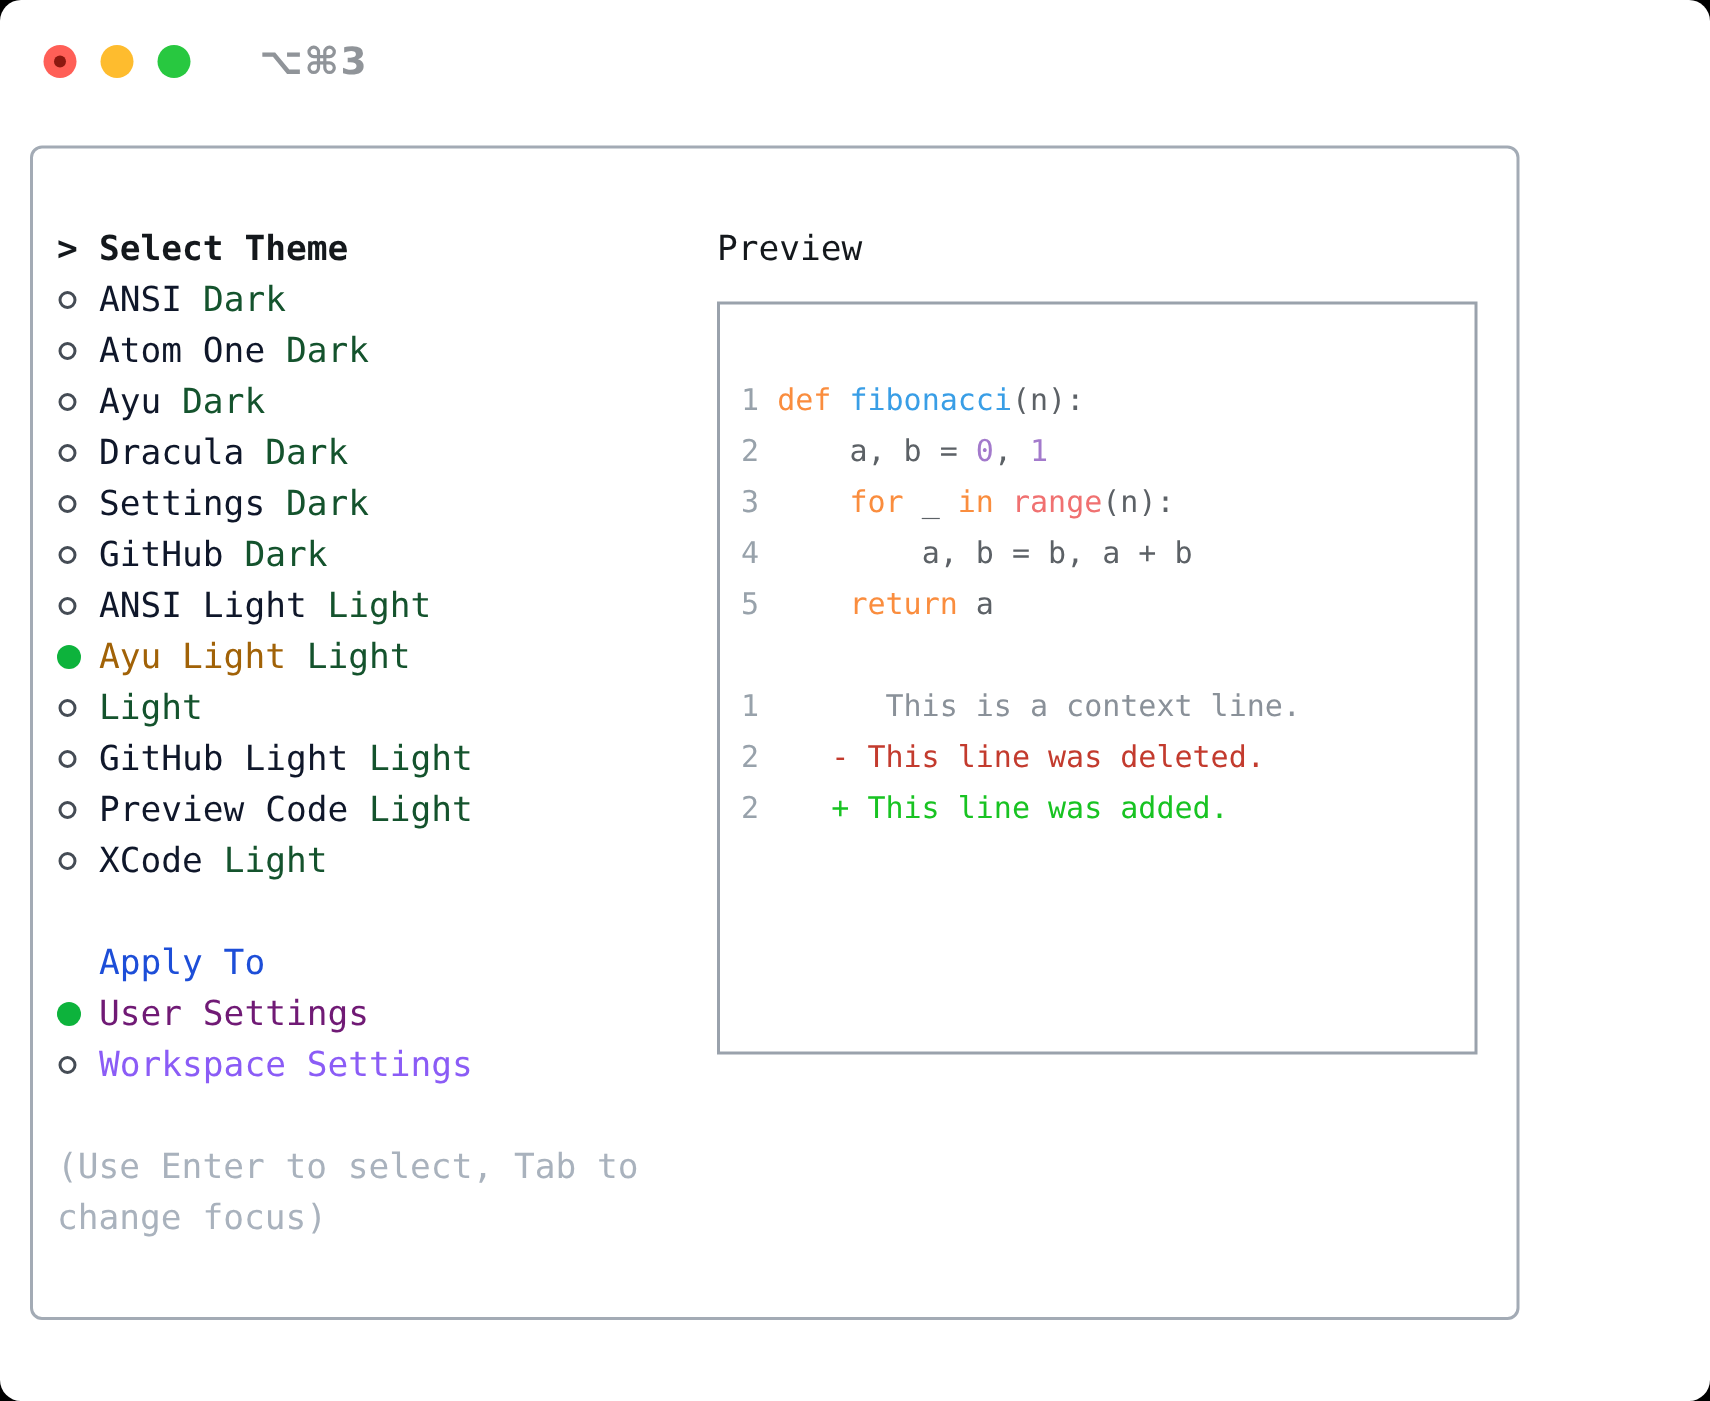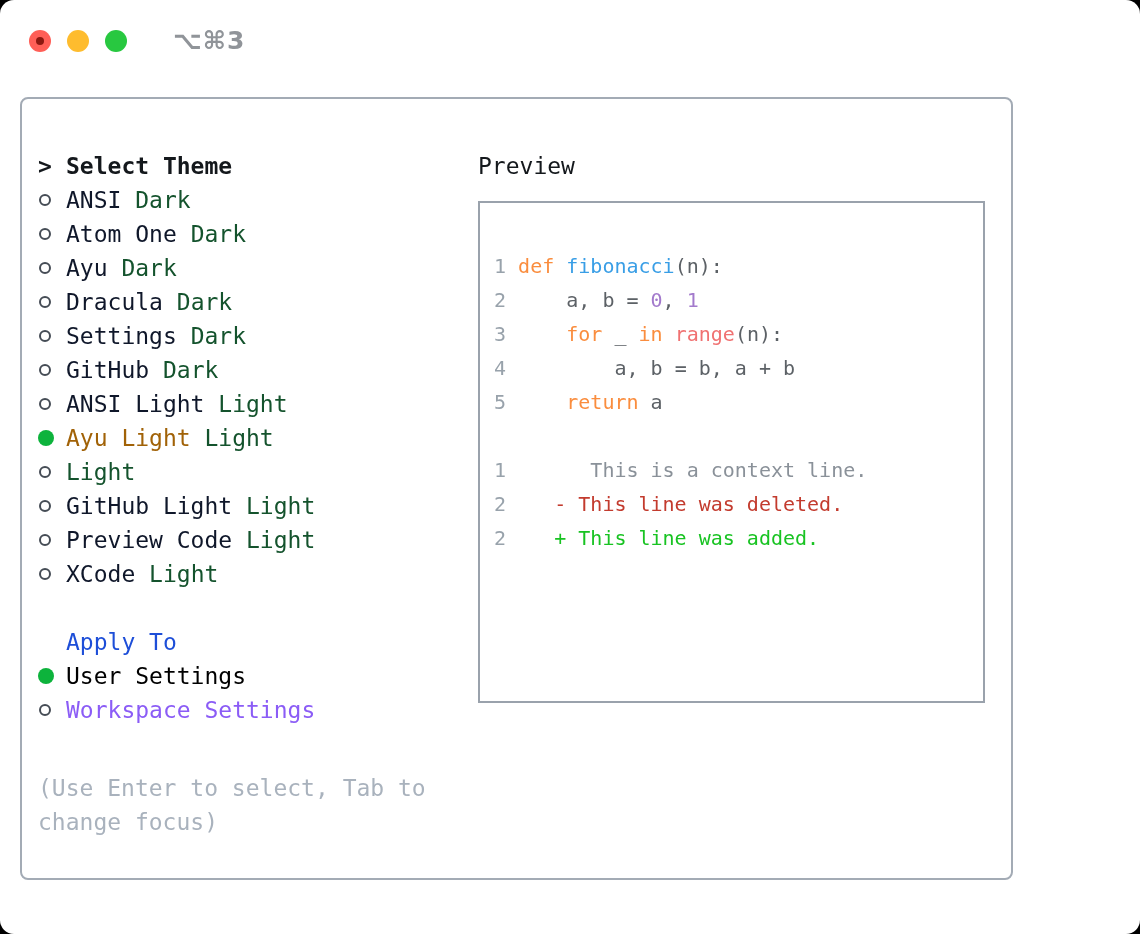--- a/index.html
+++ b/index.html
@@ -42,26 +42,26 @@
     width:12px; height:12px; border:2px solid #454c55; border-radius:50%;
     margin-left:1px;
   }
   .radio.on { width:16px; height:16px; border:none; background:#0db33c; margin-left:0; }
   .menu-title { font-weight:bold; color:#14181c; }
   .t-name { color:#0f172a; white-space:pre; }
   .t-variant { color:#14532d; white-space:pre; }
   .row.selected .t-name { color:#a16207; }
   .apply-title { color:#1d4ed8; }
   .opt-label { color:#8b5cf6; }
-  .row.selected .opt-label { color:#000000; }
+  .row.selected .opt-label { color:#701a75; }
 
   .spacer-row { height:34px; }
 
   .hint {
-    margin-top:44px; max-width:440px;
+    margin-top:34px; max-width:440px;
     font-size:23px; line-height:34px; color:#a9b2bd;
   }
 
   
   .preview-title { font-size:23px; font-weight:normal; color:#14181c; height:34px; line-height:34px; }
   .preview-box {
     margin-top:18px; height:502px;
     border:2px solid #9aa2ac; background:#fff;
     padding:46px 12px 0 14px;
     overflow:hidden;

